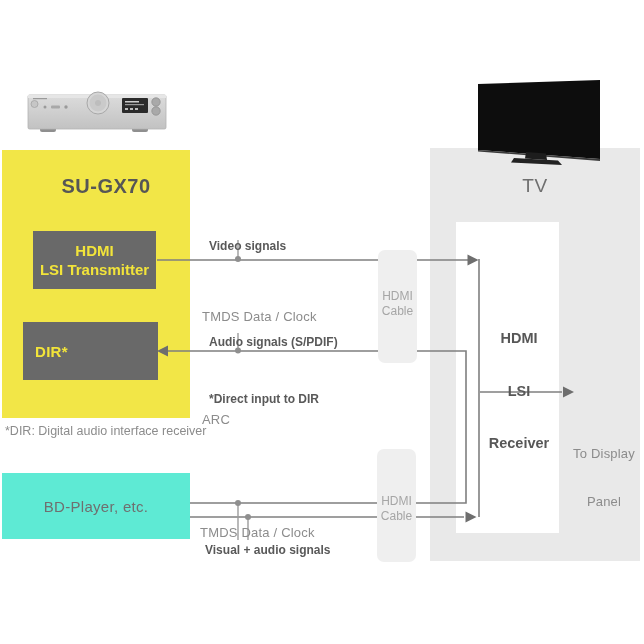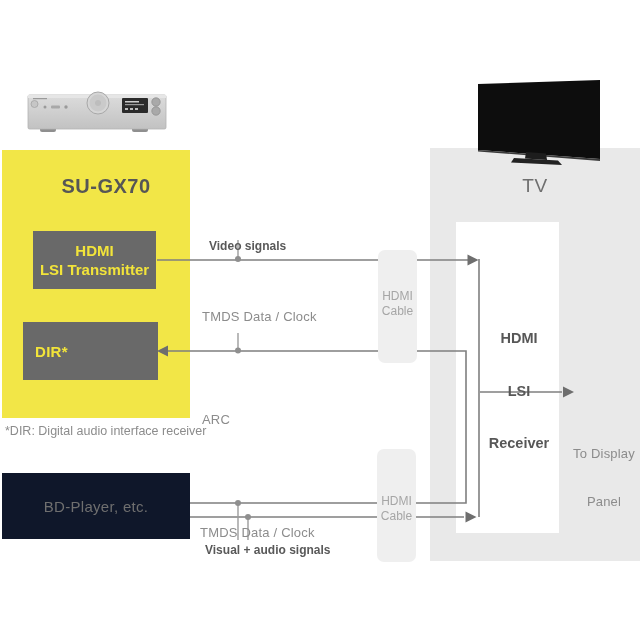--- a/index.html
+++ b/index.html
@@ -4,21 +4,21 @@
 <style>
   html,body{margin:0;padding:0;background:#fff;}
   .canvas{position:relative;width:644px;height:644px;background:#ffffff;overflow:hidden;
           font-family:"Liberation Sans",sans-serif;}
   .abs{position:absolute;}
 
   
   .yellow-box{left:2px;top:150px;width:188px;height:268px;background:#f2e647;z-index:1;}
   .tv-panel{left:430px;top:148px;width:210px;height:413px;background:#e9e9e9;z-index:1;}
   .receiver-box{left:456px;top:222px;width:103px;height:311px;background:#ffffff;z-index:1;}
-  .bd-box{left:2px;top:473px;width:188px;height:66px;background:#0f172a;z-index:1;
+  .bd-box{left:2px;top:473px;width:188px;height:66px;background:#5eead4;z-index:1;
           display:flex;align-items:center;justify-content:center;
           font-size:15px;color:#6f6f6f;letter-spacing:.3px;}
 
   
   .chip{background:#696969;color:#f2e43a;font-weight:bold;text-align:center;z-index:3;}
   .tx-box{left:33px;top:231px;width:123px;height:58px;font-size:15px;line-height:19px;
           display:flex;flex-direction:column;justify-content:center;}
   .dir-box{left:23px;top:322px;width:123px;height:58px;font-size:15px;
            display:flex;align-items:center;justify-content:flex-start;letter-spacing:.3px;padding-left:12px;}
 
@@ -151,20 +151,24 @@
   <div class="abs lbl receiver-label">
     <div>HDMI</div>
     <div>LSI</div>
     <div>Receiver</div>
   </div>
 
   <div class="abs lbl bold-note video-label">
     <div>Video signals</div>
   </div>
   <div class="abs lbl gray-note tmds-top">TMDS Data / Clock</div>
+  <div class="abs lbl bold-note audio-label">
+    <div>Audio signals (S/PDIF)</div>
+    <div>*Direct input to DIR</div>
+  </div>
   <div class="abs lbl gray-note arc-label">ARC</div>
   <div class="abs lbl gray-note tmds-bottom">TMDS Data / Clock</div>
   <div class="abs lbl bold-note visual-label">Visual + audio signals</div>
   <div class="abs lbl gray-note display-label">
     <div>To Display</div>
     <div>Panel</div>
   </div>
 
   <div class="abs lbl footnote">*DIR: Digital audio interface receiver</div>
 

